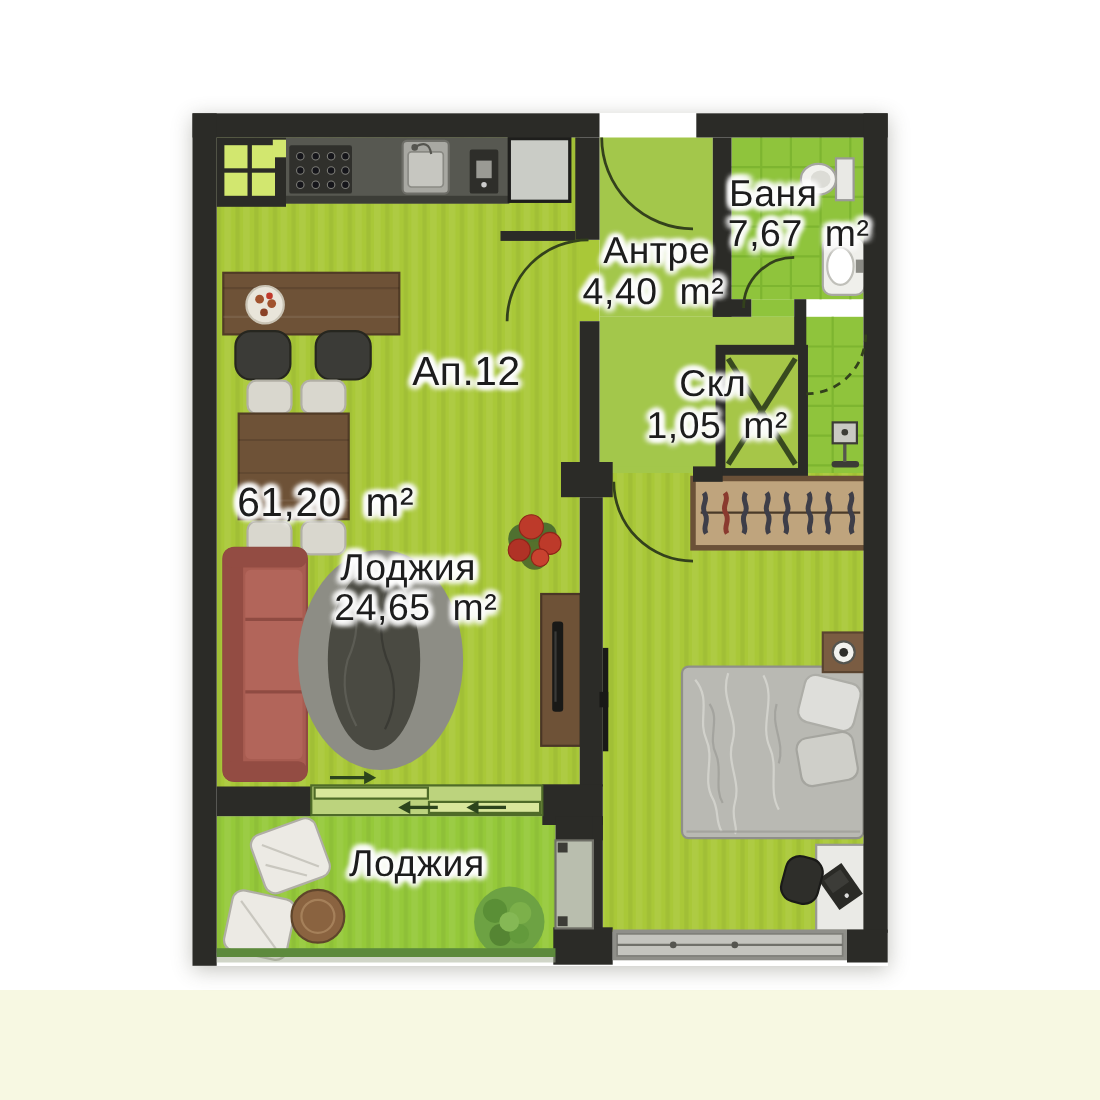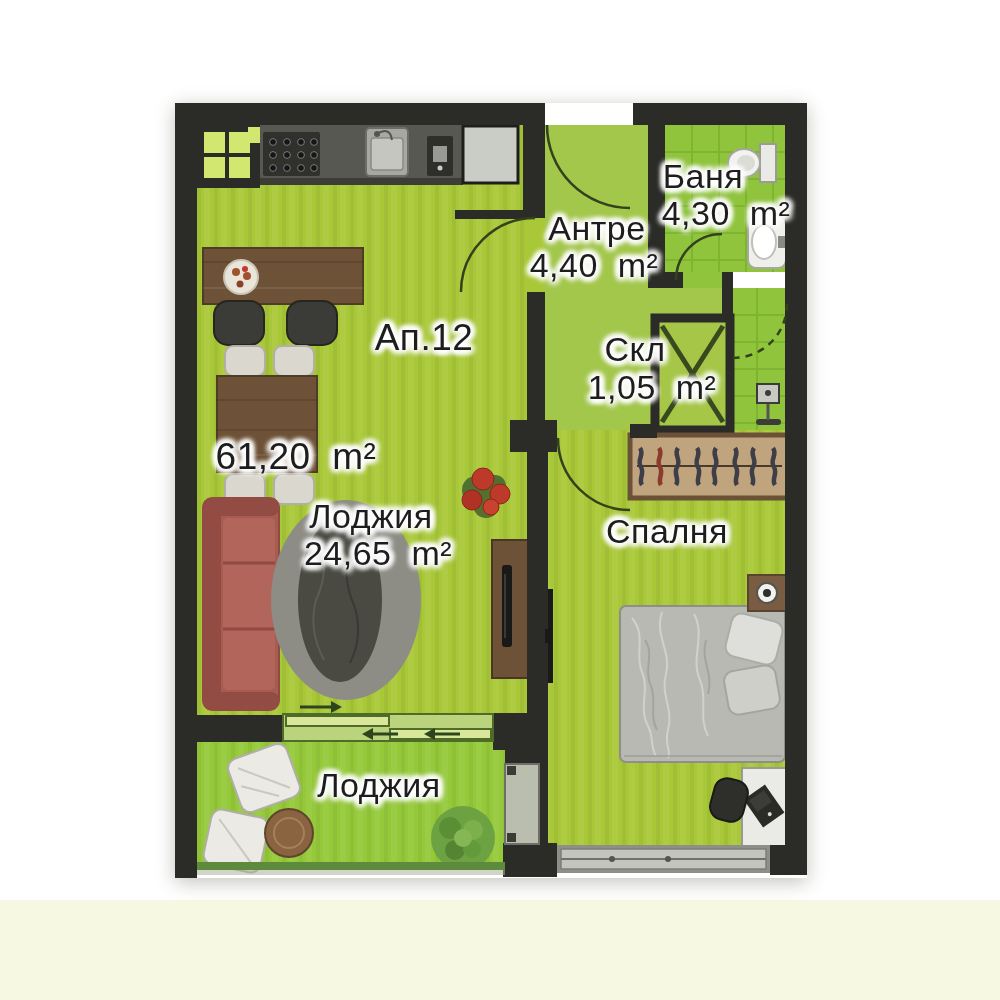--- a/index.html
+++ b/index.html
@@ -308,31 +308,30 @@
     <g stroke="#33411c" stroke-width="2.5" fill="none">
       <path d="M547 125 A 83 83 0 0 0 630 208"></path>
       <path d="M535 218 A 74 74 0 0 0 461 292"></path>
       <path d="M558 438 A 72 72 0 0 0 630 510"></path>
       <path d="M676 280 A 46 46 0 0 1 722 234"></path>
       <path d="M787 304 A 54 54 0 0 1 733 358" stroke-dasharray="7 6"></path>
     </g>
   </svg>
 
   <div class="lbl" style="left:703px;top:159px">Баня</div>
-  <div class="lbl" style="left:726px;top:196px">4,30  m²</div>
+  <div class="lbl" style="left:726px;top:196px">7,67  m²</div>
 
   <div class="lbl" style="left:597px;top:211px">Антре</div>
   <div class="lbl" style="left:594px;top:248px">4,40  m²</div>
 
   <div class="lbl big" style="left:424px;top:319px">Ап.12</div>
 
-  <div class="lbl" style="left:635px;top:332px">Скл</div>
+  <div class="lbl" style="left:648px;top:332px">Скл</div>
   <div class="lbl" style="left:652px;top:370px">1,05  m²</div>
 
   <div class="lbl big" style="left:296px;top:438px">61,20  m²</div>
 
   <div class="lbl" style="left:371px;top:499px">Лоджия</div>
   <div class="lbl" style="left:378px;top:536px">24,65  m²</div>
 
-  <div class="lbl" style="left:667px;top:514px">Спалня</div>
 
   <div class="lbl" style="left:379px;top:768px">Лоджия</div>
 </div>
 
 </body></html>

